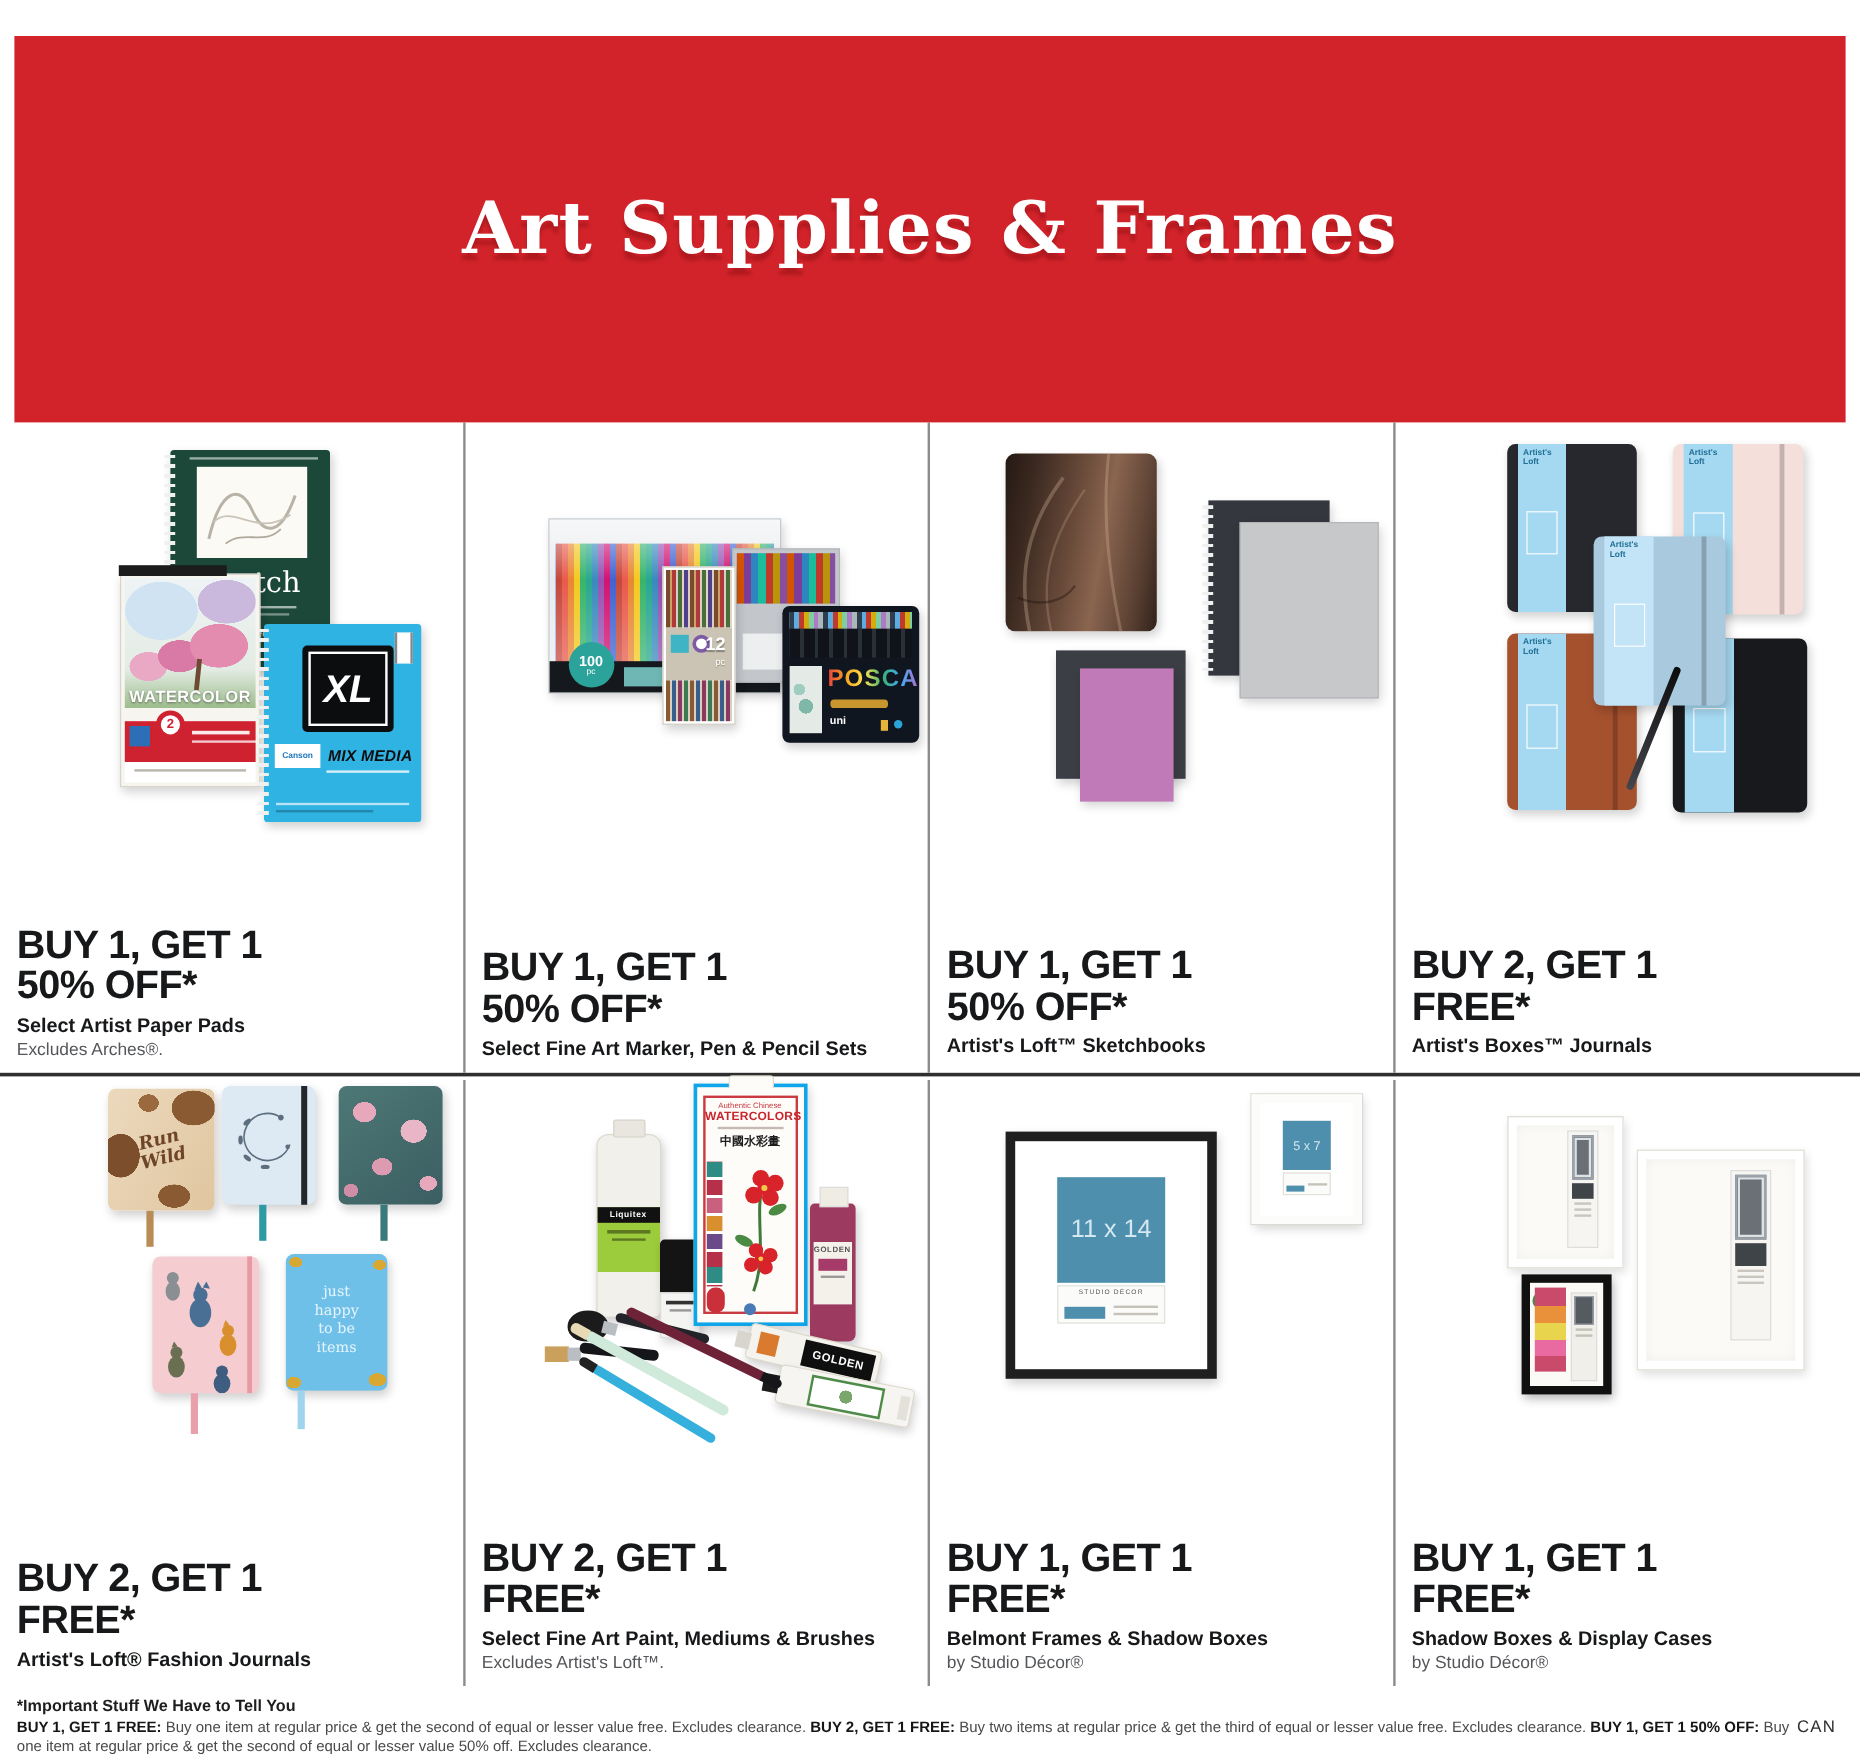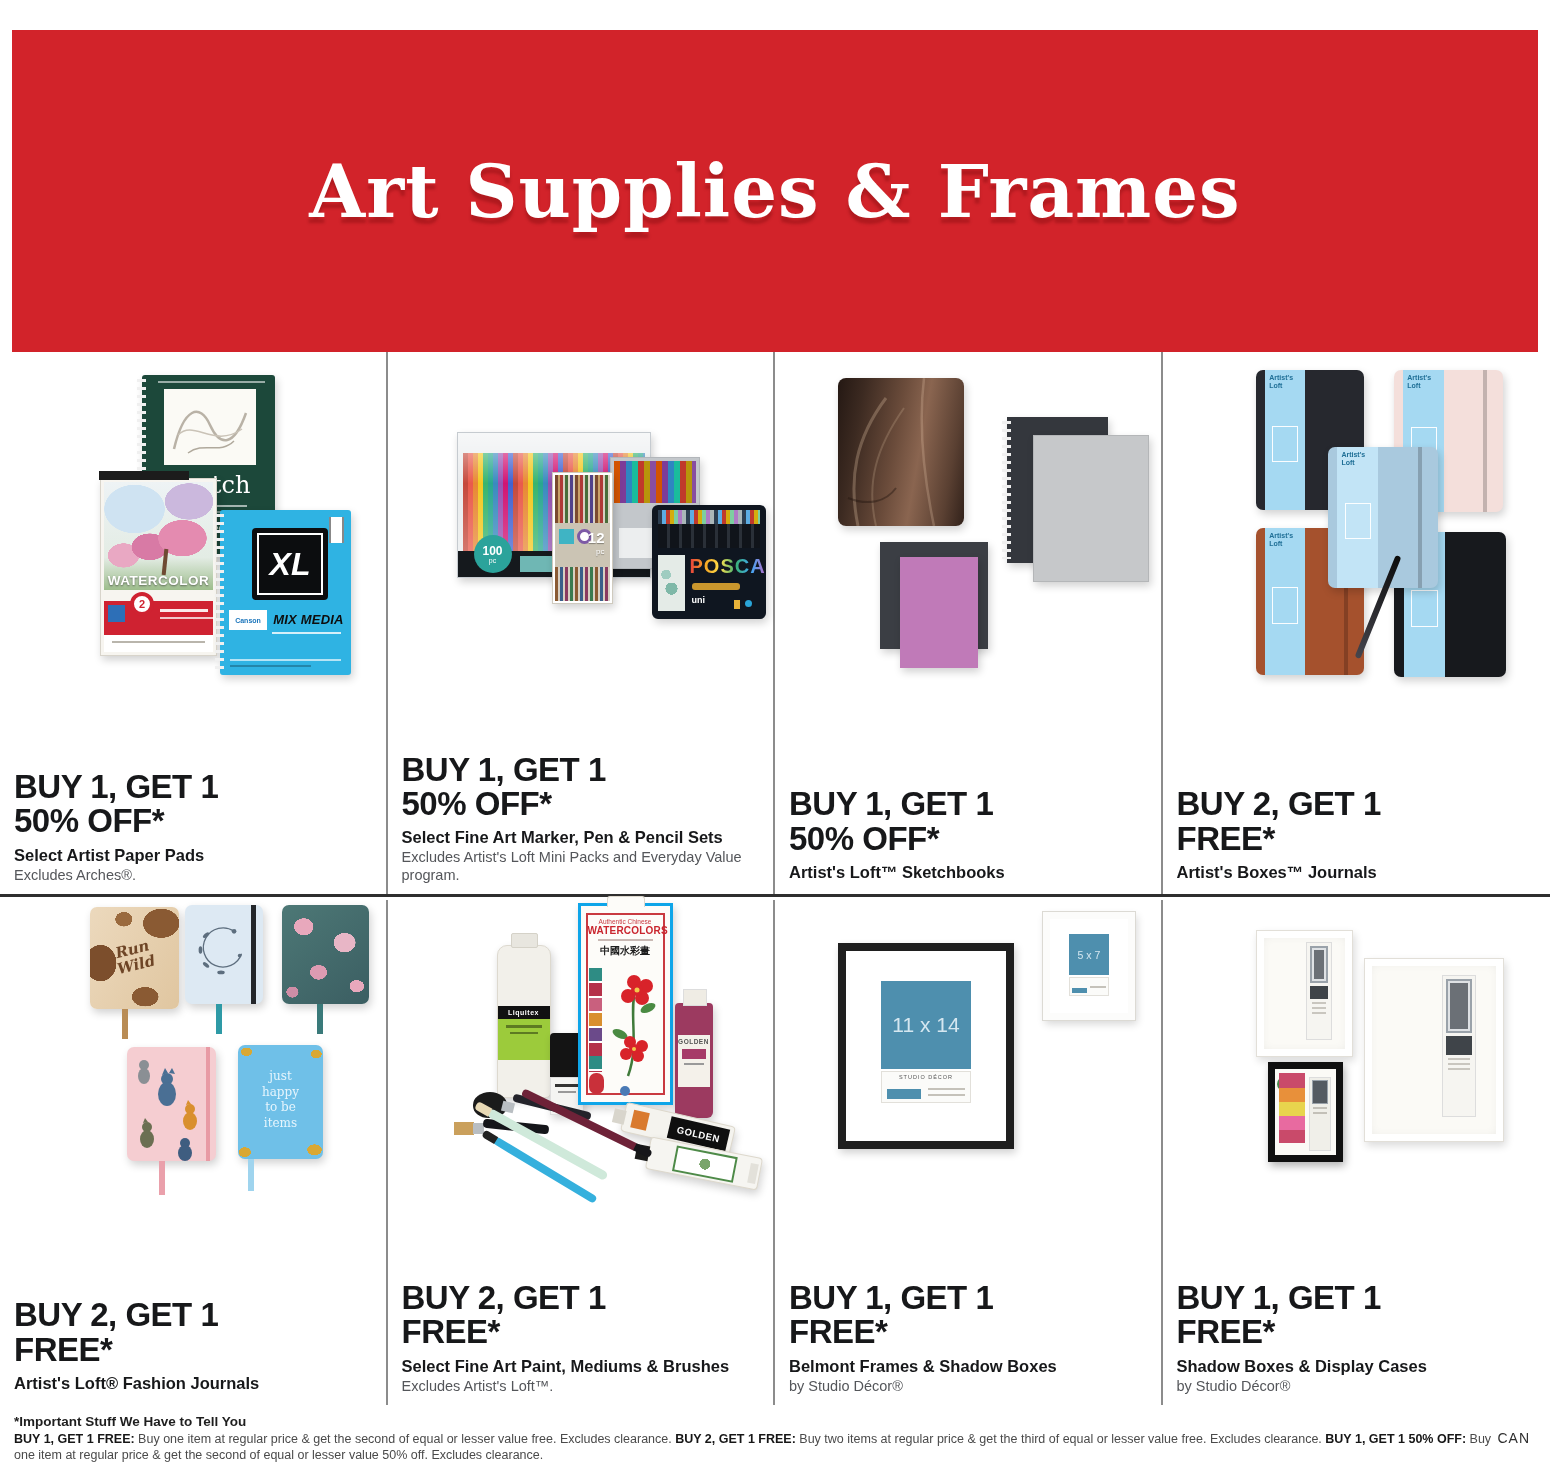--- a/index.html
+++ b/index.html
@@ -9,21 +9,21 @@
     font-family: "Liberation Sans", "DejaVu Sans", sans-serif; overflow: hidden;
   }
 
   
   .banner {
     position: absolute; left: 12px; right: 12px; top: 30px; height: 322px;
     background: #d2232a; display: flex; align-items: center; justify-content: center;
   }
   .banner-title {
     color: #fff; font-family: "DejaVu Serif", serif; font-weight: 700;
-    font-size: 72px; letter-spacing: 1px; text-shadow: 0 6px 3px rgba(90,0,0,.28);
+    font-size: 60px; letter-spacing: 1px; text-shadow: 0 6px 3px rgba(90,0,0,.28);
   }
 
   
   .row { position: absolute; left: 0; width: 1550px; display: grid; grid-template-columns: repeat(4, 1fr); }
   .row1 { top: 352px; height: 545px; border-bottom: 3px solid #2f2f2f; }
   .row2 { top: 900px; height: 505px; }
   .cell { position: relative; border-right: 2px solid #8c8c8c; }
   .cell:last-child { border-right: none; }
   .art { position: absolute; left: 0; right: 0; top: 0; bottom: 112px; }
 
@@ -63,21 +63,21 @@
   .spiral { position:absolute; left:-5px; top:4px; bottom:4px; width:9px;
     background:repeating-linear-gradient(to bottom, #f0f0f0 0 3px, rgba(255,255,255,0) 3px 8px); }
   .c1 .sk-topline { position:absolute; left:16px; right:10px; top:6px; height:2px; background:rgba(255,255,255,.55); }
   .c1 .sk-img { position:absolute; left:22px; top:14px; width:92px; height:76px; background:#fbfaf5; }
   .c1 .sk-title { position:absolute; left:0; right:0; top:96px; text-align:center; color:#fff;
     font-family:"DejaVu Serif", serif; font-size:24px; }
   .c1 .sk-l1 { position:absolute; left:28px; right:28px; top:130px; height:2px; background:rgba(255,255,255,.6); }
   .c1 .sk-l2 { position:absolute; left:34px; right:34px; top:136px; height:2px; background:rgba(255,255,255,.4); }
   .c1 .sk-sheets { position:absolute; left:0; right:0; top:148px; text-align:center; color:#cfe0d8; font-size:9px; }
 
-  .c1 .xlpad { position:absolute; left:220px; top:158px; width:131px; height:165px; background:#2fb3e3; border-radius:3px; }
+  .c1 .xlpad { position:absolute; left:220px; top:168px; width:131px; height:165px; background:#2fb3e3; border-radius:3px; }
   .c1 .xl-bc { position:absolute; right:7px; top:7px; width:15px; height:26px; background:#fff;
     border-left:2px solid #888; border-right:2px solid #888; }
   .c1 .xl-sq { position:absolute; left:32px; top:18px; width:76px; height:72px; background:#0c0d0f; border-radius:4px; }
   .c1 .xl-sq::before { content:""; position:absolute; inset:5px; border:2px solid #fff; }
   .c1 .xl-txt { position:absolute; inset:0; display:flex; align-items:center; justify-content:center;
     color:#fff; font-weight:bold; font-style:italic; font-size:32px; }
   .c1 .xl-cs { position:absolute; left:9px; top:100px; width:38px; height:20px; background:#fff;
     display:flex; align-items:center; justify-content:center; color:#1b75bb; font-size:7px; font-weight:bold; }
   .c1 .xl-mm { position:absolute; left:50px; top:102px; right:4px; text-align:center; color:#0e0e0e;
     font-weight:bold; font-style:italic; font-size:13px; letter-spacing:.2px; }
@@ -411,21 +411,20 @@
           <div class="ps-dot1"></div>
           <div class="ps-dot2"></div>
         </div>
       </div>
       <div class="offer">
         <div class="h">
           <span>BUY 1, GET 1</span>
           <span>50% OFF*</span>
         </div>
         <div class="sub">Select Fine Art Marker, Pen &amp; Pencil Sets</div>
-        <div class="note">Excludes Artist's Loft Mini Packs and Everyday Value program.</div>
       </div>
     </section>
 
     <section class="cell c3">
       <div class="art">
         <div class="wood shadow">
           <svg viewBox="0 0 126 148">
             <path d="M20 148 C 10 100, 18 60, 48 20" stroke="rgba(225,195,165,.30)" stroke-width="3" fill="none"></path>
             <path d="M38 148 C 28 105, 38 70, 66 30" stroke="rgba(225,195,165,.22)" stroke-width="2" fill="none"></path>
             <path d="M10 120 C 30 128, 48 124, 58 110" stroke="rgba(30,18,12,.4)" stroke-width="2" fill="none"></path>

